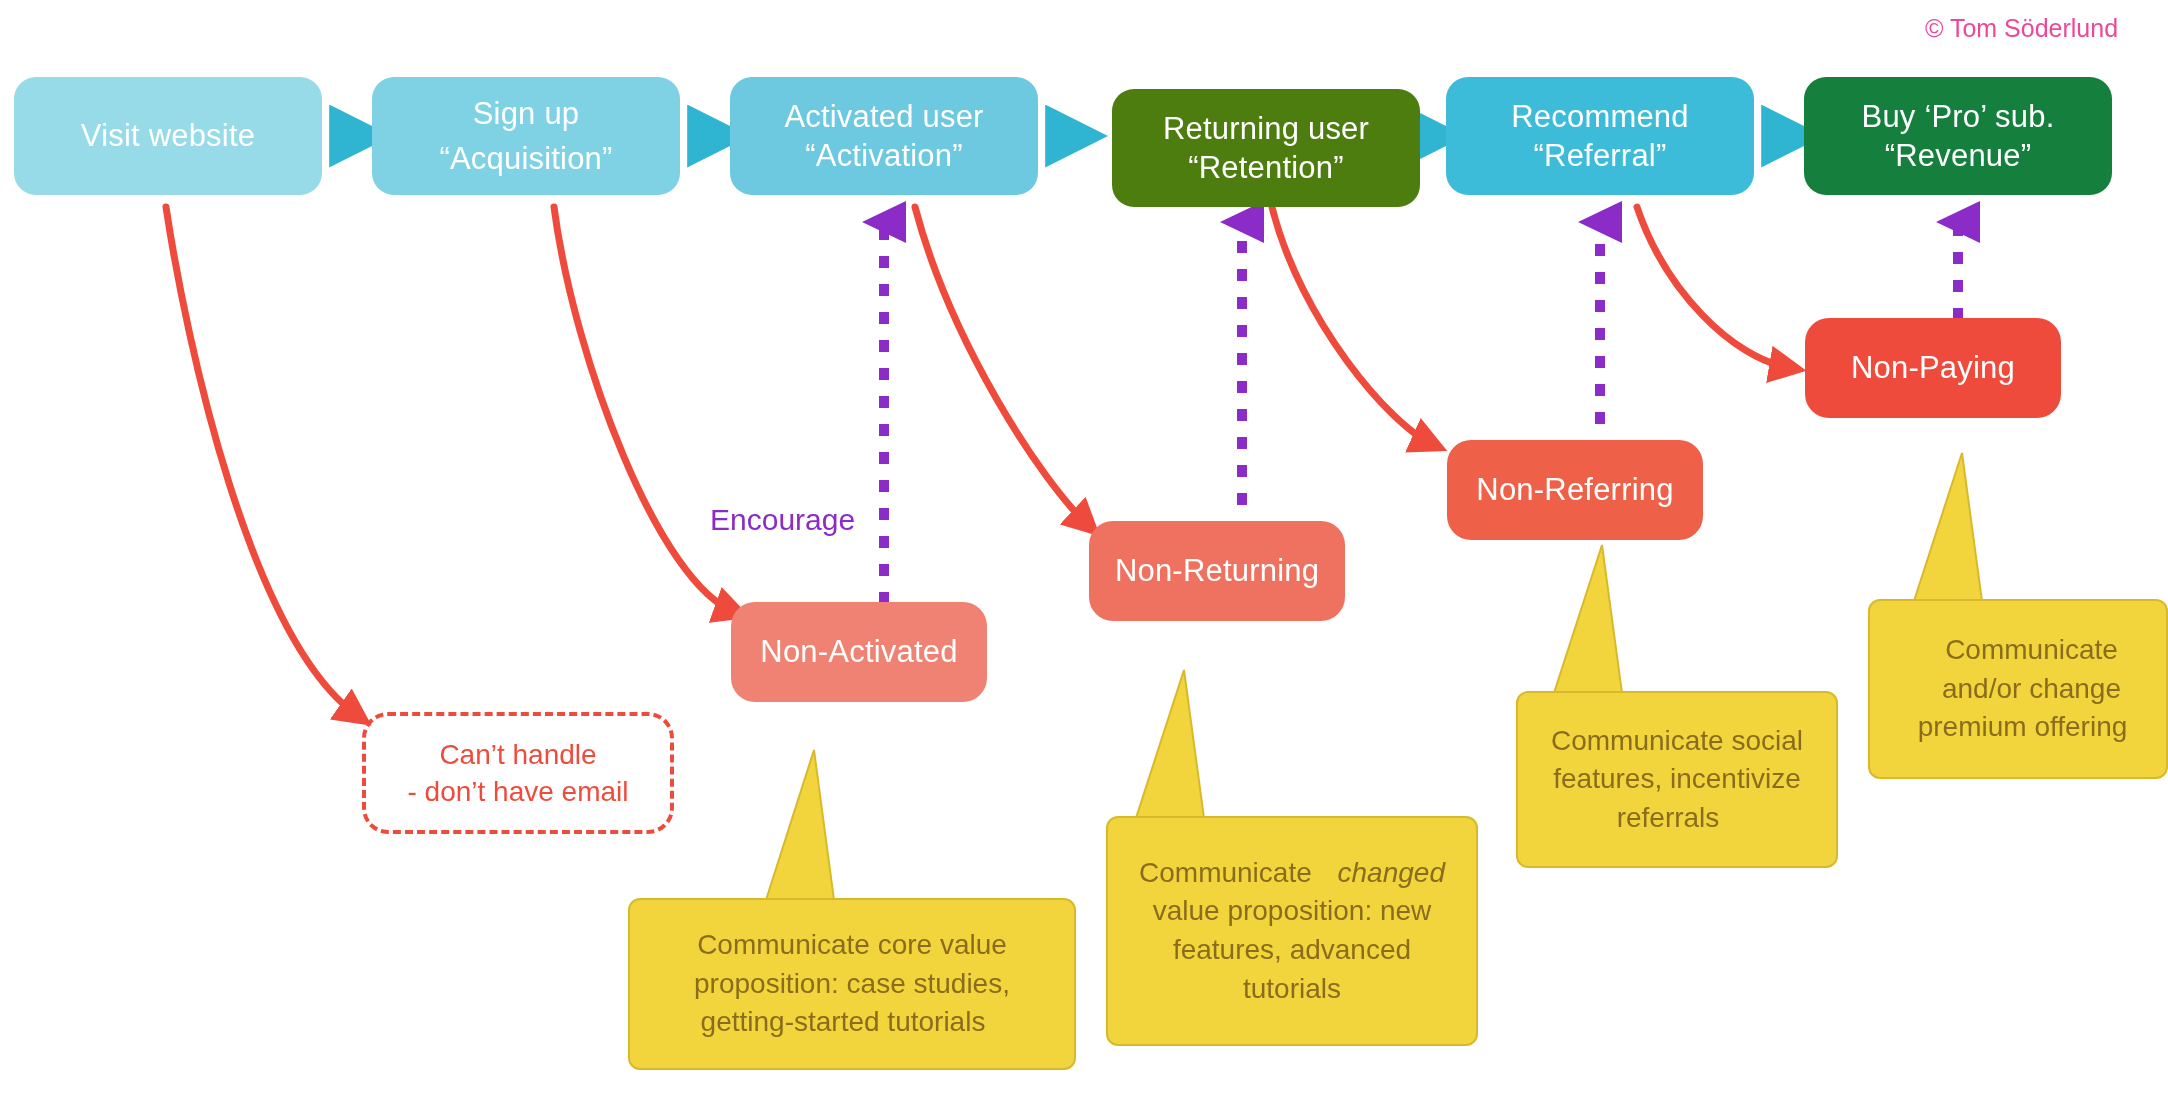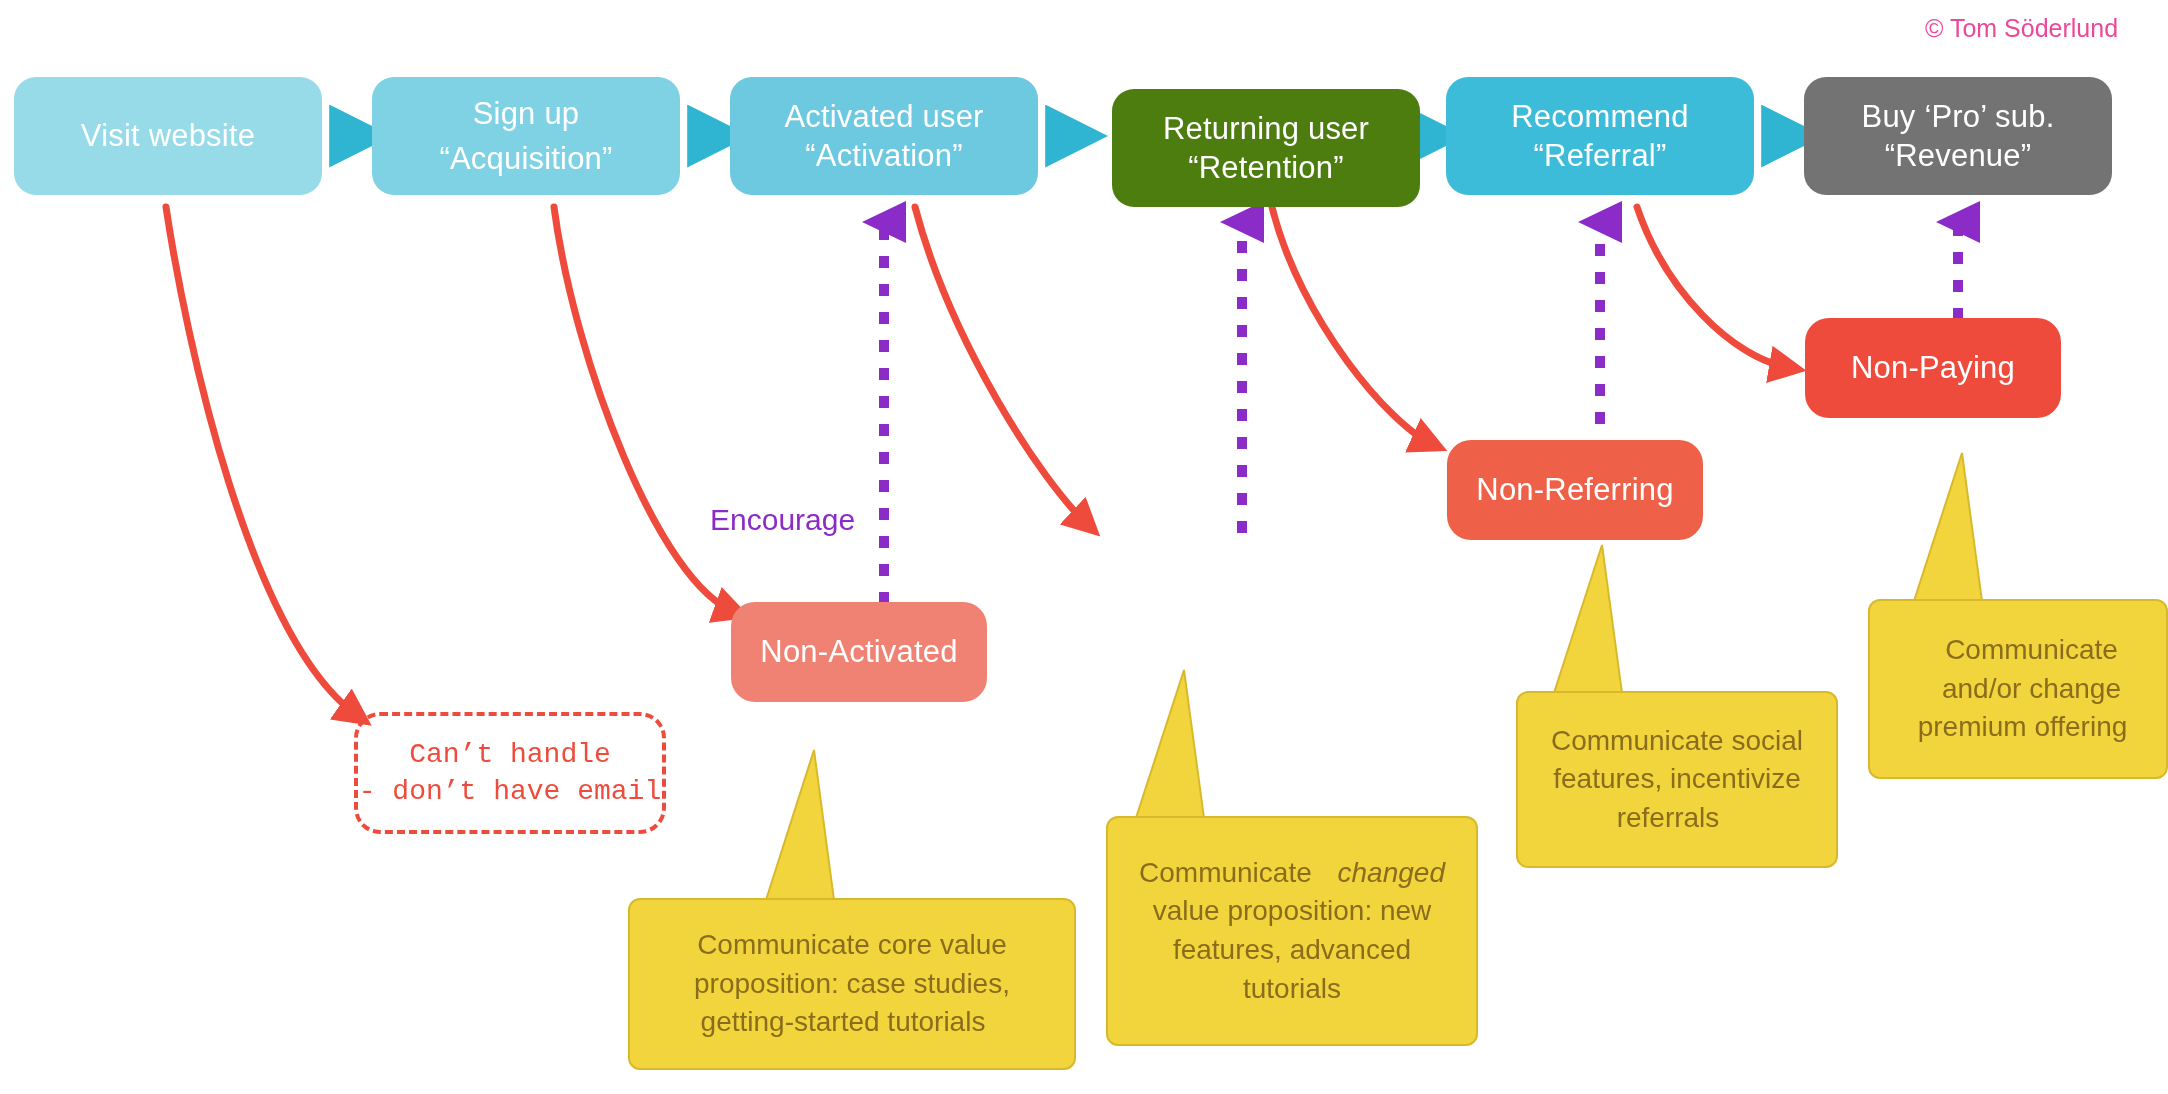--- a/index.html
+++ b/index.html
@@ -171,39 +171,42 @@
   <div class="node stage" style="left:1088px; top:89px; background:#4d7c0f;margin-left:24px;">
     <div class="l1">Returning user</div>
     <div class="l2">“Retention”</div>
   </div>
 
   <div class="node stage" style="left:1446px; top:77px; background:#3dbcda;">
     <div class="l1">Recommend</div>
     <div class="l2">“Referral”</div>
   </div>
 
-  <div class="node stage" style="left:1804px; top:77px; background:#737373;">
+  <div class="node stage" style="left:1804px; top:77px; background:#15803d;">
     <div class="l1">Buy ‘Pro’ sub.</div>
     <div class="l2">“Revenue”</div>
   </div>
 
   <div class="node leak" style="left:731px; top:602px; background:#f08273;">
     <div class="l1">Non-Activated</div>
   </div>
 
+  <div class="node leak" style="left:1089px; top:521px; background:#ef7261;">
+    <div class="l1">Non-Returning</div>
+  </div>
 
   <div class="node leak" style="left:1447px; top:440px; background:#ef6048;">
     <div class="l1">Non-Referring</div>
   </div>
 
   <div class="node leak" style="left:1805px; top:318px; background:#ef4b3c;">
     <div class="l1">Non-Paying</div>
   </div>
 
-  <div class="dashed-note" style="left:354px; top:712px; width:312px; height:122px;font-family:Liberation Mono, monospace;">
+  <div class="dashed-note" style="left:362px; top:712px; width:312px; height:122px;">
     <div>Can’t handle</div>
     <div>- don’t have email</div>
   </div>
 
   <div class="encourage-label" style="left:710px; top:503px;">Encourage</div>
 
   <div class="callout" style="left:628px; top:898px; width:448px; height:172px;">
     <div>
       <span>Communicate core value proposition: case studies, getting-started tutorials</span><em></em><span></span>
     </div>

